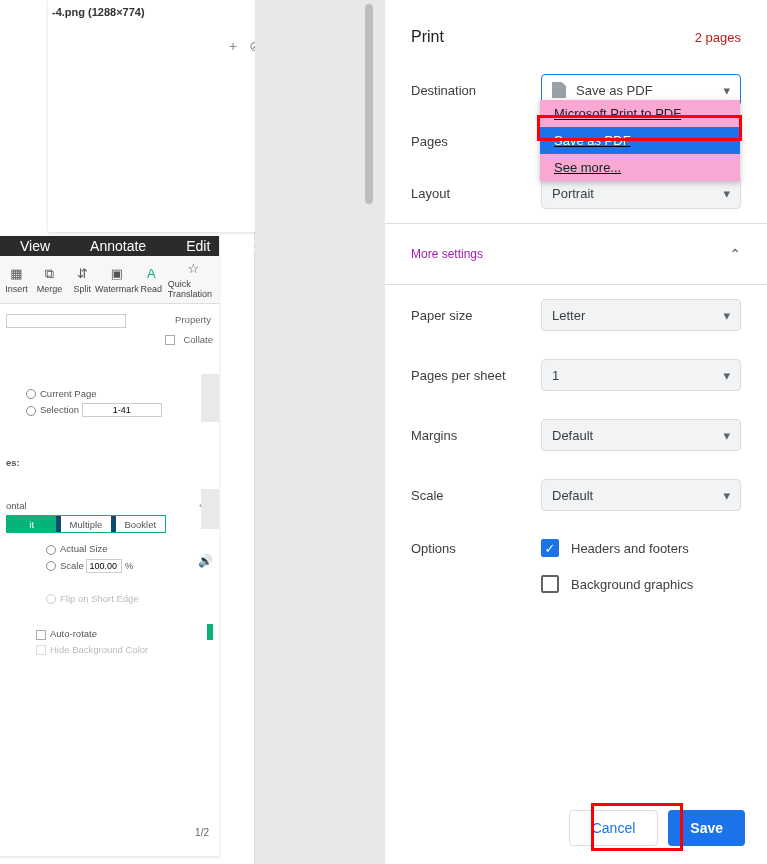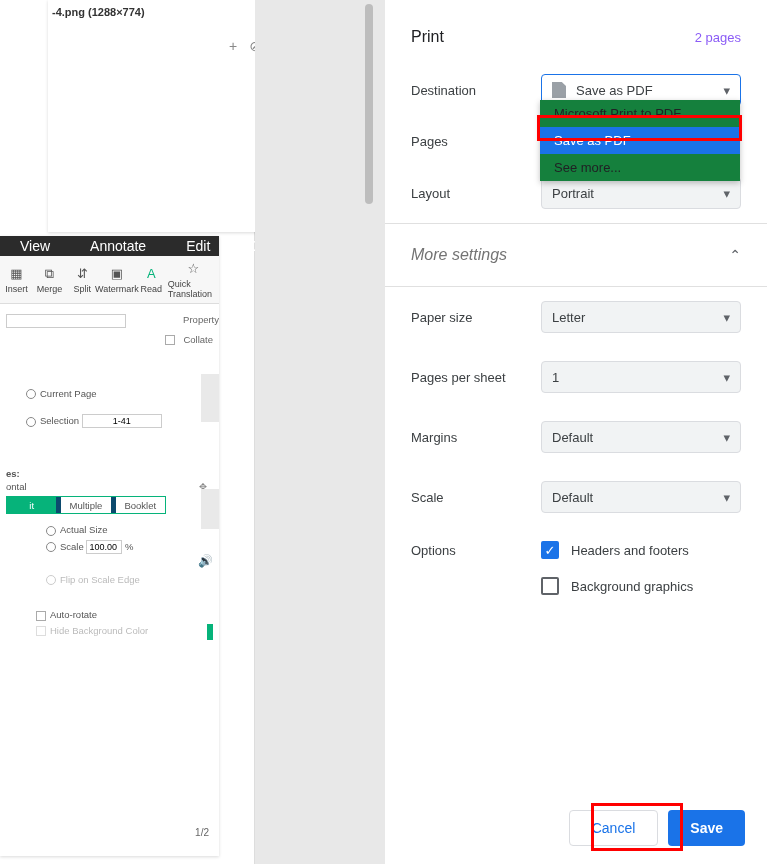--- a/index.html
+++ b/index.html
@@ -16,64 +16,64 @@
 .toprighticons { position: absolute; right: 6px; top: 38px; display: flex; gap: 12px; color: #888; font-size: 14px; }
 
 .menubar { display: flex; background: #2b2b2b; height: 20px; align-items: center; }
 .menubar span { color: #fff; font-size: 14px; padding: 0 20px; }
 .toolbar { display: flex; background: #f7f7f7; height: 48px; align-items: center; border-bottom: 1px solid #ddd; }
 .toolbtn { display: flex; flex-direction: column; align-items: center; justify-content: center; width: 36px; font-size: 9px; color: #444; gap: 2px; }
 .toolbtn .ic { width: 16px; height: 16px; display: flex; align-items: center; justify-content: center; color: #555; font-size: 13px; }
 .toolbtn.wide { width: 56px; }
 
 .doccontent { padding: 10px 6px; font-size: 9.5px; color: #555; position: relative; height: 540px; }
-.rightcol { position: absolute; right: 0; top: 10px; font-size: 9.5px; color: #666; margin-left: 30px; }
+.rightcol { position: absolute; right: 8px; top: 10px; font-size: 9.5px; color: #666; margin-left: 30px; }
 .rightcol2 { position: absolute; right: 6px; top: 30px; font-size: 9.5px; color: #666; display: flex; align-items: center; gap: 4px; }
 .grayblock { position: absolute; right: 0; width: 18px; background: #e9e9e9; }
 .greenblock { position: absolute; right: 6px; width: 6px; height: 16px; background: #06b37a; }
 .radio { width: 10px; height: 10px; border: 1px solid #888; border-radius: 50%; display: inline-block; vertical-align: middle; margin-right: 4px; }
 .chk { width: 10px; height: 10px; border: 1px solid #aaa; display: inline-block; vertical-align: middle; margin-right: 4px; }
 .smallinput { border: 1px solid #ccc; height: 14px; font-size: 9px; padding: 0 2px; }
 .seggroup { display: flex; border: 1px solid #06b37a; height: 18px; width: 160px; font-size: 9.5px; }
 .seggroup div { flex: 1; display: flex; align-items: center; justify-content: center; border-right: 5px solid #0c4a6e; }
 .seggroup div:last-child { border-right: none; }
 .seggroup .active { background: #06b37a; color: #fff; }
 .pagenum { position: absolute; bottom: 6px; right: 10px; font-size: 10px; color: #666; }
 
 
 .gutter { position: absolute; left: 255px; top: 0; width: 130px; height: 864px; background: #e8e8e8; }
 .scrollthumb { position: absolute; left: 365px; top: 4px; width: 8px; height: 200px; background: #bdbdbd; border-radius: 4px; }
 
 
 .print-panel { position: absolute; left: 385px; top: 0; width: 382px; height: 864px; background: #fff; display: flex; flex-direction: column; }
 .pp-head { display: flex; justify-content: space-between; align-items: center; padding: 28px 26px 14px 26px; }
 .pp-title { font-size: 16px; color: #202124; }
-.pp-pages { font-size: 13px; color: #8b5cf6; }
+.pp-pages { font-size: 13px; color: #b91c1c; }
 
 .pp-body { flex: 1; overflow: visible; }
 .row { display: flex; align-items: center; padding: 14px 26px; position: relative; }
 .row .lbl { width: 130px; font-size: 13px; color: #3c4043; }
 .select { flex: 1; height: 32px; border: 1px solid #dadce0; border-radius: 4px; background: #f1f3f4; display: flex; align-items: center; padding: 0 10px; font-size: 13px; color: #3c4043; position: relative; cursor: pointer; }
 .select.outlined { background: #fff; border: 1px solid #1a73e8; }
 .select .caret { margin-left: auto; color: #5f6368; }
 .select .docicon { width: 14px; height: 16px; background: #9aa0a6; clip-path: polygon(0 0, 70% 0, 100% 25%, 100% 100%, 0 100%); margin-right: 10px; }
 
 .more-row { display: flex; align-items: center; justify-content: space-between; padding: 22px 26px; border-top: 1px solid #e0e0e0; border-bottom: 1px solid #e0e0e0; cursor: pointer; }
-.more-row .lbl2 { font-size: 16px; color: #737373; font-style: italic; }
+.more-row .lbl2 { font-size: 12px; color: #a21caf; }
 .caret2 { color: #5f6368; font-size: 14px; }
 
 .opt-row { display: flex; align-items: flex-start; padding: 14px 26px; }
 .opt-row .lbl { width: 130px; font-size: 13px; color: #3c4043; padding-top: 2px; }
 .opt-col { display: flex; flex-direction: column; gap: 18px; }
 .check { display: flex; align-items: center; gap: 12px; font-size: 13px; color: #3c4043; cursor: pointer; }
 .checkbox { width: 18px; height: 18px; border: 2px solid #5f6368; border-radius: 2px; display: inline-flex; align-items: center; justify-content: center; }
 .checkbox.on { background: #1a73e8; border-color: #1a73e8; color: #fff; font-size: 13px; }
 
 
-.dropdown { position: absolute; left: 540px; top: 100px; width: 200px; background: #15803d; box-shadow: 0 2px 6px rgba(0,0,0,.25); z-index: 5; }
+.dropdown { position: absolute; left: 540px; top: 100px; width: 200px; background: #f9a8d4; box-shadow: 0 2px 6px rgba(0,0,0,.25); z-index: 5; text-decoration: underline; }
 .dropdown .item { padding: 6px 14px; font-size: 13px; color: #202124; cursor: pointer; white-space: nowrap; }
 .dropdown .item.sel { background: #1a73e8; color: #fff; }
 
 
 .redbox { position: absolute; border: 3px solid #ff0000; z-index: 6; pointer-events: none; }
 .red1 { left: 537px; top: 115px; width: 205px; height: 26px; }
 .red2 { left: 591px; top: 803px; width: 92px; height: 48px; }
 
 
 .footer { position: absolute; bottom: 0; left: 385px; width: 382px; padding: 18px 22px; display: flex; justify-content: flex-end; gap: 10px; background: #fff; }
@@ -138,38 +138,38 @@
           <span>Collate</span>
         </span>
 
       <div class="grayblock" style="top:70px;height:48px"></div>
       <div class="grayblock" style="top:185px;height:40px"></div>
       <div class="greenblock" style="top:320px"></div>
       <span style="position:absolute;right:6px;top:250px;color:#06b37a;font-size:12px">🔊</span>
 
       <div style="margin-top:60px;margin-left:20px">
         <div><span class="radio"></span><span>Current Page</span></div>
-        <div style="margin-top:15px"><span class="radio"></span><span>Selection</span> <input class="smallinput" style="width: 80px; text-align: center;" value="1-41"></div>
+        <div style="margin-top:4px"><span class="radio"></span><span>Selection</span> <input class="smallinput" style="width: 80px; text-align: center;" value="1-41"></div>
       </div>
 
       <div style="margin-top:40px;font-size:9.5px;font-weight:600">es:</div>
-      <div style="margin-top:2px;display:flex;align-items:center;gap:6px">
+      <div style="margin-top:32px;display:flex;align-items:center;gap:6px">
         <span>ontal</span>
         <span style="margin-left:auto;margin-right:6px;color:#888">✥</span>
       </div>
       <div class="seggroup" style="margin-top:4px">
         <div class="active">it</div>
         <div>Multiple</div>
         <div>Booklet</div>
       </div>
 
       <div style="margin-top:10px;margin-left:40px">
         <div><span class="radio"></span><span>Actual Size</span></div>
         <div style="margin-top:4px"><span class="radio"></span><span>Scale</span> <input class="smallinput" style="width: 36px;" value="100.00"> <span>%</span></div>
-        <div style="margin-top:20px;color:#bbb"><span class="radio" style="border-color:#ccc"></span><span>Flip on Scale Edge</span></div>
+        <div style="margin-top:20px;color:#bbb"><span class="radio" style="border-color:#ccc"></span><span>Flip on Short Edge</span></div>
       </div>
 
       <div style="margin-top:24px;margin-left:30px">
         <div><span class="chk"></span><span>Auto-rotate</span></div>
         <div style="margin-top:4px;color:#bbb"><span class="chk" style="border-color:#ddd"></span><span>Hide Background Color</span></div>
       </div>
 
       <div class="pagenum">1/2</div>
     </div>
   </div>

